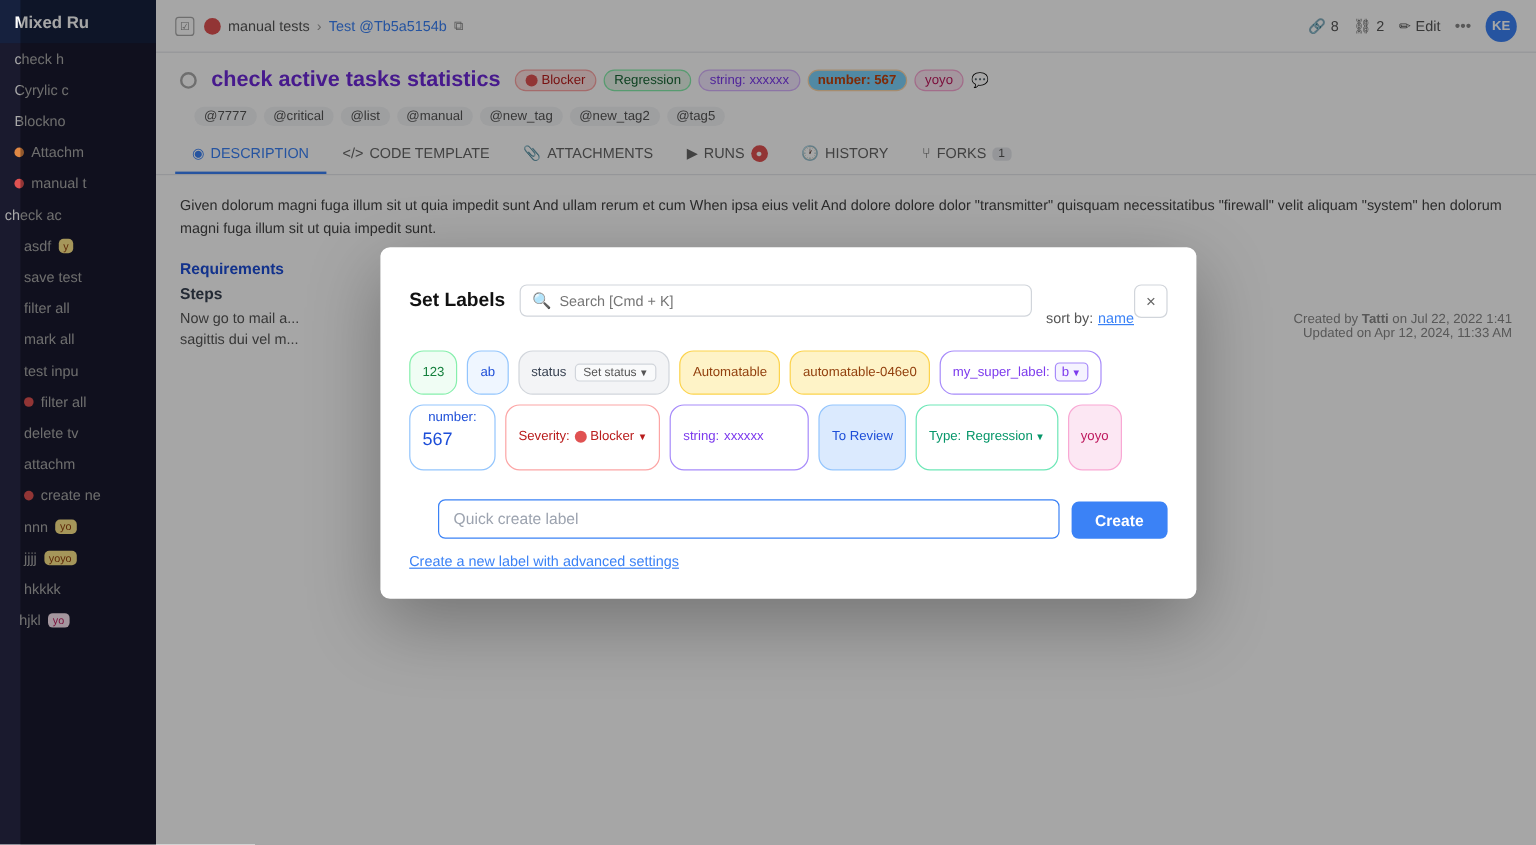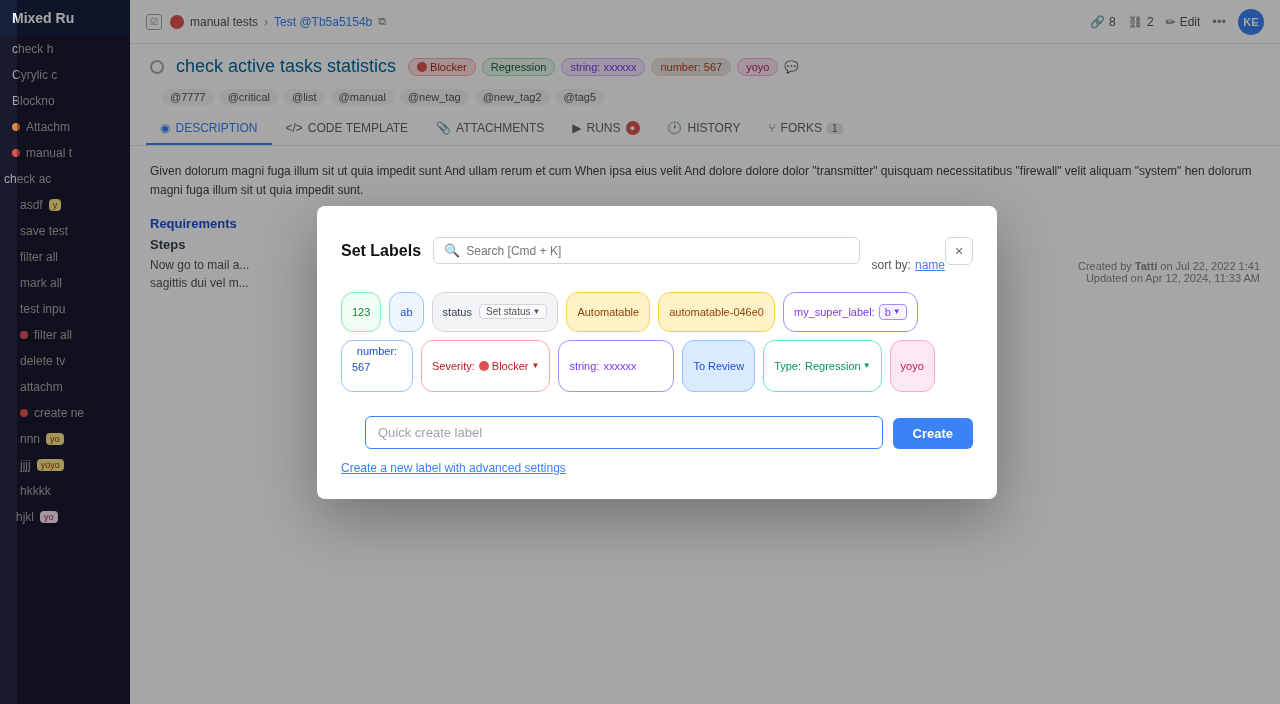--- a/index.html
+++ b/index.html
@@ -23,27 +23,27 @@
     .topbar { height: 44px; border-bottom: 1px solid #e5e7eb; display: flex; align-items: center; padding: 0 16px; gap: 8px; }
     .topbar-breadcrumb { display: flex; align-items: center; gap: 6px; color: #555; font-size: 12px; }
     .topbar-breadcrumb .sep { color: #999; }
     .topbar-actions { margin-left: auto; display: flex; align-items: center; gap: 12px; }
     .topbar-btn { font-size: 12px; color: #555; display: flex; align-items: center; gap: 4px; cursor: pointer; }
     .topbar-count { font-size: 12px; color: #555; display: flex; align-items: center; gap: 4px; }
     .avatar { width: 26px; height: 26px; border-radius: 50%; background: #3b82f6; color: #fff; font-size: 11px; font-weight: 700; display: flex; align-items: center; justify-content: center; }
 
     
     .issue-title-row { padding: 12px 20px 8px; display: flex; align-items: center; gap: 12px; }
-    .issue-title { font-size: 18px; font-weight: 400; color: #0369a1; }
+    .issue-title { font-size: 18px; font-weight: 700; color: #6d28d9; }
     .issue-labels { display: flex; align-items: center; gap: 6px; flex-wrap: wrap; }
     .label-chip { padding: 2px 8px; border-radius: 12px; font-size: 11px; font-weight: 500; display: flex; align-items: center; gap: 3px; }
     .label-blocker { background: #fee2e2; color: #b91c1c; border: 1px solid #fca5a5; }
     .label-regression { background: #e9f5ea; color: #166534; border: 1px solid #86efac; }
     .label-string { background: #f3e8ff; color: #7c3aed; border: 1px solid #d8b4fe; }
-    .label-number { background: #e5e5e5; color: #c2410c; border: 1px solid #fed7aa; }
+    .label-number { background: #7dd3fc; color: #c2410c; border: 1px solid #fed7aa; font-weight: bold; }
     .label-yoyo { background: #fce7f3; color: #be185d; border: 1px solid #f9a8d4; }
 
     
     .tags-row { padding: 4px 32px 8px; display: flex; gap: 6px; flex-wrap: wrap; }
     .tag { padding: 2px 8px; border-radius: 10px; background: #f3f4f6; color: #555; font-size: 11px; cursor: pointer; }
 
     
     .tabs { display: flex; border-bottom: 1px solid #e5e7eb; padding: 0 16px; }
     .tab { padding: 8px 14px; font-size: 12px; color: #666; cursor: pointer; display: flex; align-items: center; gap: 5px; border-bottom: 2px solid transparent; }
     .tab.active { color: #3b82f6; border-bottom-color: #3b82f6; font-weight: 500; }
@@ -76,21 +76,21 @@
     .lpill-automatable { background: #fef3c7; color: #92400e; border-color: #fcd34d; }
     .lpill-automatable2 { background: #fef3c7; color: #92400e; border-color: #fcd34d; }
     .lpill-super { background: #fff; color: #7c3aed; border: 1.5px solid #a78bfa; }
     .lpill-number { background: #fff; color: #1d4ed8; border: 1.5px solid #93c5fd; flex-direction: column; }
     .lpill-severity { background: #fff; color: #b91c1c; border: 1.5px solid #fca5a5; display: flex; align-items: center; gap: 4px; }
     .lpill-string { background: #fff; color: #7c3aed; border: 1.5px solid #a78bfa; }
     .lpill-toreview { background: #dbeafe; color: #1d4ed8; border-color: #93c5fd; }
     .lpill-type { background: #fff; color: #059669; border: 1.5px solid #6ee7b7; }
     .lpill-yoyo-pill { background: #fce7f3; color: #be185d; border-color: #f9a8d4; }
 
-    .number-input { border: none; outline: none; background: transparent; width: 50px; font-size: 11px; color: #1d4ed8; font-weight: 500; }
+    .number-input { border: none; outline: none; background: transparent; width: 50px; font-size: 15px; color: #1d4ed8; font-weight: 500; }
     .string-input { border: none; outline: none; background: transparent; width: 60px; font-size: 11px; color: #7c3aed; font-weight: 500; }
 
     
     .quick-create { display: flex; gap: 10px; align-items: flex-end; margin-top: 8px; padding-left: 24px; }
     .quick-input { flex: 1; border: 1.5px solid #3b82f6; border-radius: 6px; padding: 8px 12px; font-size: 13px; outline: none; color: #333; }
     .quick-input::placeholder { color: #9ca3af; }
     .create-btn { background: #3b82f6; color: #fff; border: none; border-radius: 6px; padding: 8px 20px; font-size: 13px; font-weight: 600; cursor: pointer; }
 
     
     .advanced-link { margin-top: 12px; color: #3b82f6; font-size: 12px; text-decoration: underline; cursor: pointer; }

